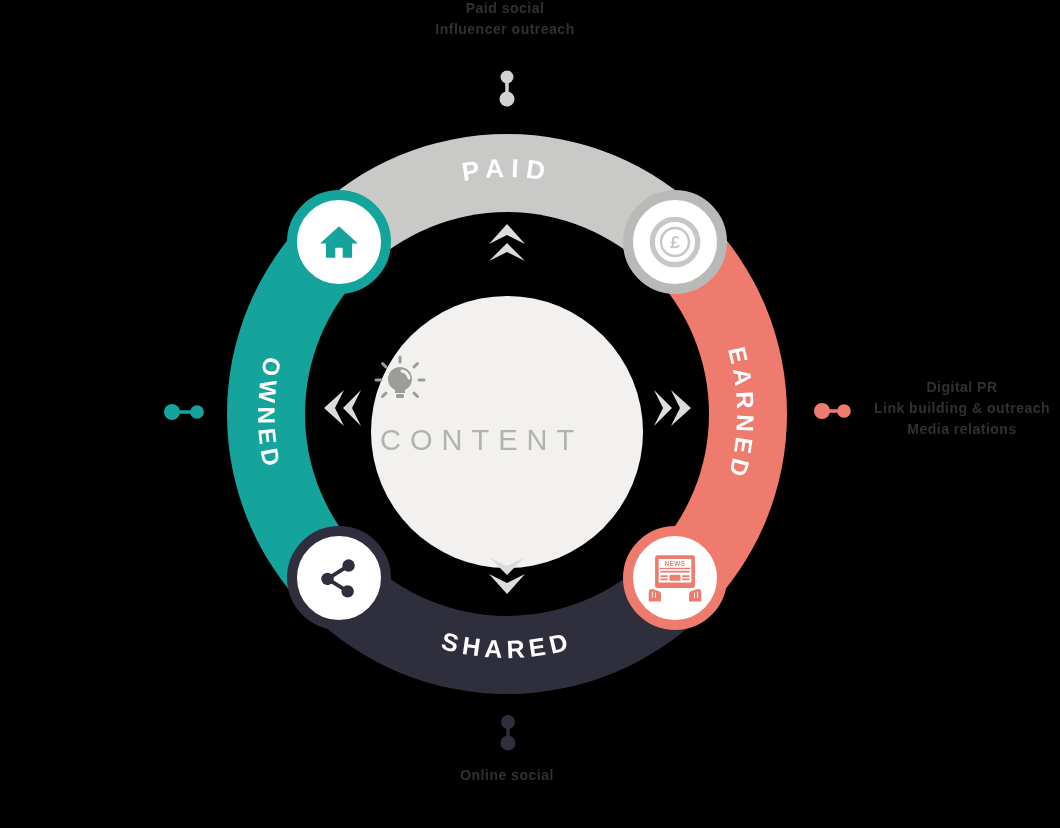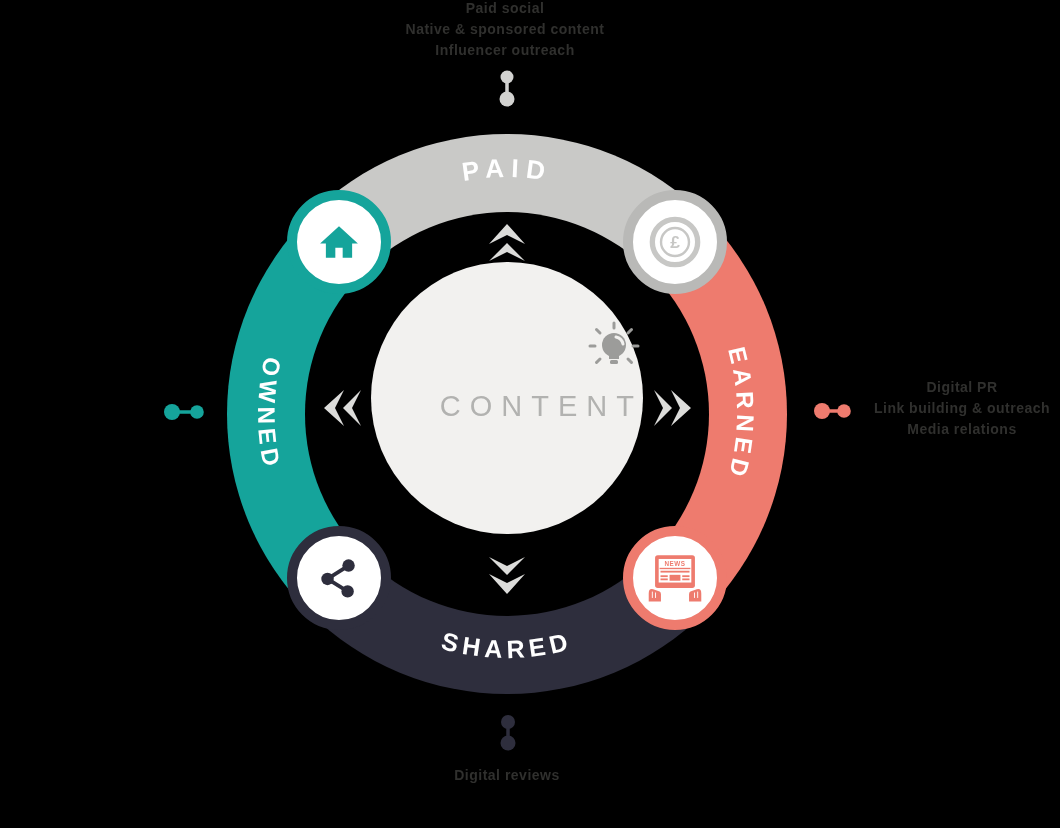--- a/index.html
+++ b/index.html
@@ -11,22 +11,22 @@
     background:conic-gradient(from 315deg,
       #C9C9C7 0 25%,
       #EE7B6E 25% 50%,
       #2E2E3D 50% 75%,
       #15A49B 75% 100%);}
   #ring-hole{position:absolute;left:78px;top:78px;width:404px;height:404px;border-radius:50%;background:#000;}
   #ring-labels{position:absolute;left:227px;top:134px;width:560px;height:560px;}
   .ring-label{fill:#FFFFFF;font-family:"Liberation Sans",sans-serif;font-weight:bold;}
 
   
-  #center-circle{position:absolute;left:371px;top:262px;width:272px;height:272px;border-radius:50%;
-    background:#F2F1EF;display:flex;flex-direction:column;align-items:flex-end;}
+  #center-circle{position:absolute;left:371px;top:296px;width:272px;height:272px;border-radius:50%;
+    background:#F2F1EF;display:flex;flex-direction:column;align-items:flex-start;}
   #bulb{margin-top:58px;}
   #content-label{margin-top:14px;font-size:29px;letter-spacing:9px;color:#B2B2B0;text-indent:9px;}
 
   
   .badge{position:absolute;width:84px;height:84px;border-radius:50%;background:#fff;
     display:flex;align-items:center;justify-content:center;}
   #badge-owned {left:287px;top:190px;border:10px solid #15A49B;}
   #badge-paid  {left:623px;top:190px;border:10px solid #B9B9B7;}
   #badge-shared{left:287px;top:526px;border:10px solid #2E2E3D;}
   #badge-earned{left:623px;top:526px;border:10px solid #EE7B6E;}
@@ -193,25 +193,24 @@
     <circle cx="35" cy="13" r="6.8" fill="#15A49B"></circle>
   </svg>
   <svg class="connector" id="connector-right" width="46" height="26" viewBox="0 0 46 26">
     <line x1="11" y1="13" x2="33" y2="13" stroke="#EE7B6E" stroke-width="3.5"></line>
     <circle cx="11" cy="13" r="8" fill="#EE7B6E"></circle>
     <circle cx="33" cy="13" r="6.8" fill="#EE7B6E"></circle>
   </svg>
 
   <div class="annotation" id="annotation-top">
     <div>Paid social</div>
-    <div>Native &amp; sponsored content</div>
     <div>Influencer outreach</div>
   </div>
   <div class="annotation" id="annotation-right">
     <div>Digital PR</div>
     <div>Link building &amp; outreach</div>
     <div>Media relations</div>
   </div>
   <div class="annotation" id="annotation-bottom">
-    <div>Digital reviews</div>
+    <div>Online social</div>
   </div>
 
 </div>
 
 </body></html>

